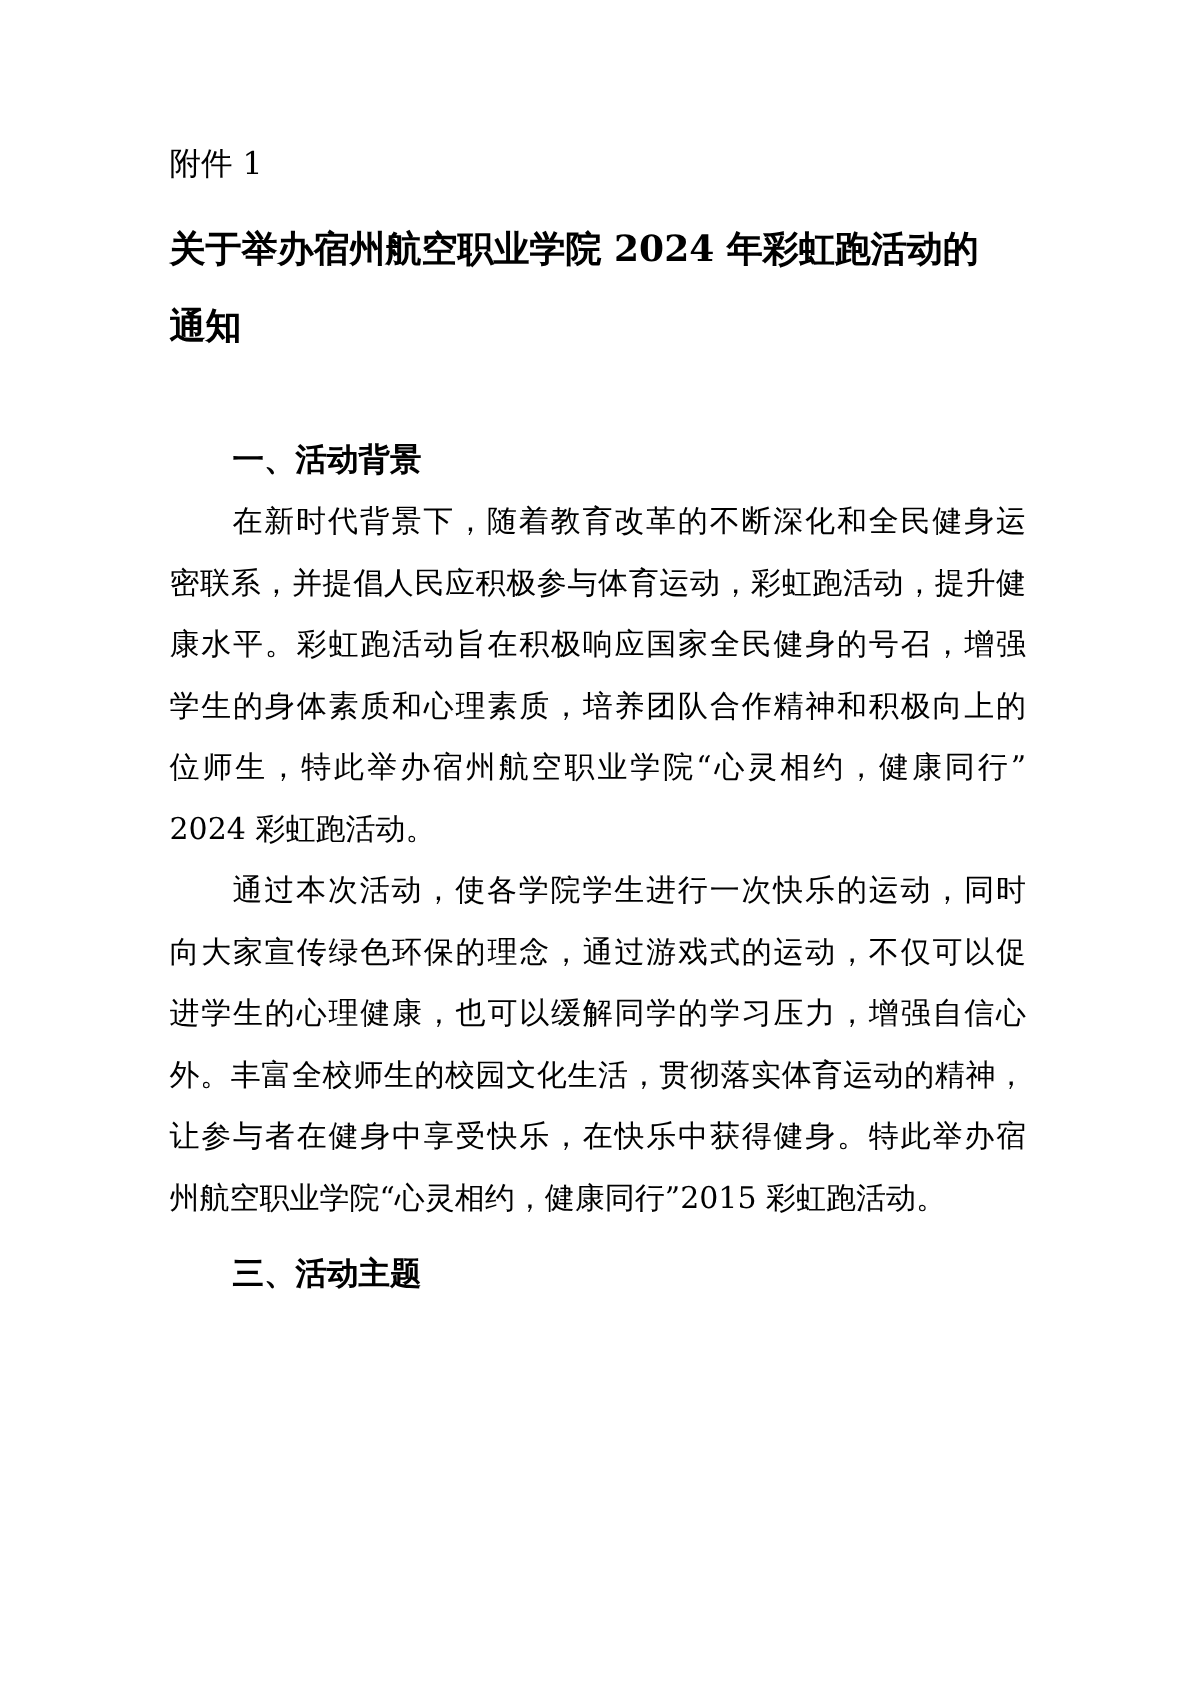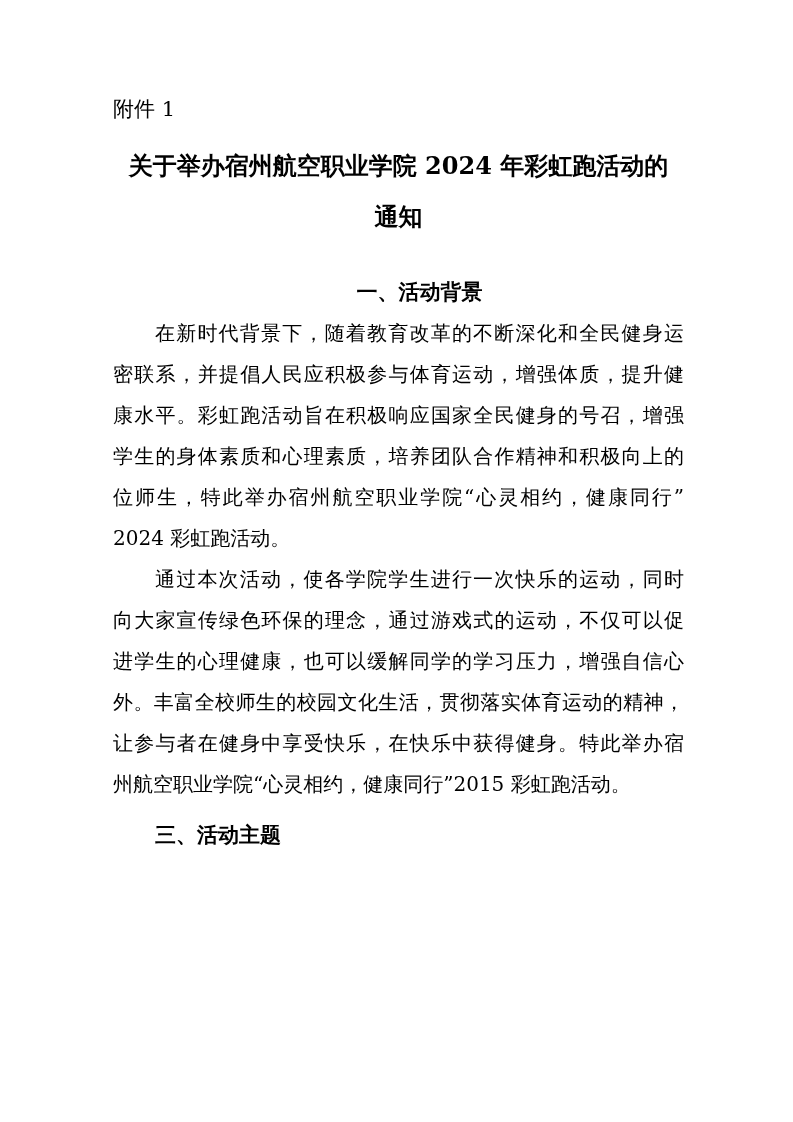--- a/index.html
+++ b/index.html
@@ -26,33 +26,33 @@
     margin-top: 96px;
     font-size: 21px;
     line-height: 26px;
     font-weight: normal;
   }
   .title {
     margin-top: 18px;
     margin-bottom: 0;
     font-size: 24px;
     font-weight: bold;
-    text-align: center;
+    text-align: left;
     line-height: 51px;
     font-family: "DejaVu Serif", "Liberation Serif", serif;
   }
   h2.sec-heading {
     margin: 0;
     padding-left: 42px;
     font-size: 21px;
     line-height: 41px;
     font-weight: bold;
     font-family: "DejaVu Sans", "Liberation Sans", sans-serif;
   }
-  h2.sec-heading.first-heading { margin-top: 30px; text-align: center; }
+  h2.sec-heading.first-heading { margin-top: 44px; }
   h2.sec-heading.theme-heading { margin-top: 10px; }
   .para {
     margin: 0;
     font-size: 20px;
     line-height: 41px;
   }
   .para .line {
     text-align: justify;
     text-align-last: justify;
   }
@@ -69,21 +69,21 @@
 
     <div class="title">
       <div class="title-line">关于举办宿州航空职业学院 2024 年彩虹跑活动的</div>
       <div class="title-line">通知</div>
     </div>
 
     <section>
       <h2 class="sec-heading first-heading">一、活动背景</h2>
       <div class="para">
           <div class="line first">在新时代背景下，随着教育改革的不断深化和全民健身运</div>
-          <div class="line">密联系，并提倡人民应积极参与体育运动，增强体质，提升健</div>
+          <div class="line">密联系，并提倡人民应积极参与体育运动，彩虹跑活动，提升健</div>
           <div class="line">康水平。彩虹跑活动旨在积极响应国家全民健身的号召，增强</div>
           <div class="line">学生的身体素质和心理素质，培养团队合作精神和积极向上的</div>
           <div class="line">位师生，特此举办宿州航空职业学院“心灵相约，健康同行”</div>
           <div class="line last">2024 彩虹跑活动。</div>
         </div>
     </section>
 
     <section>
       <div class="para">
           <div class="line first">通过本次活动，使各学院学生进行一次快乐的运动，同时</div>

